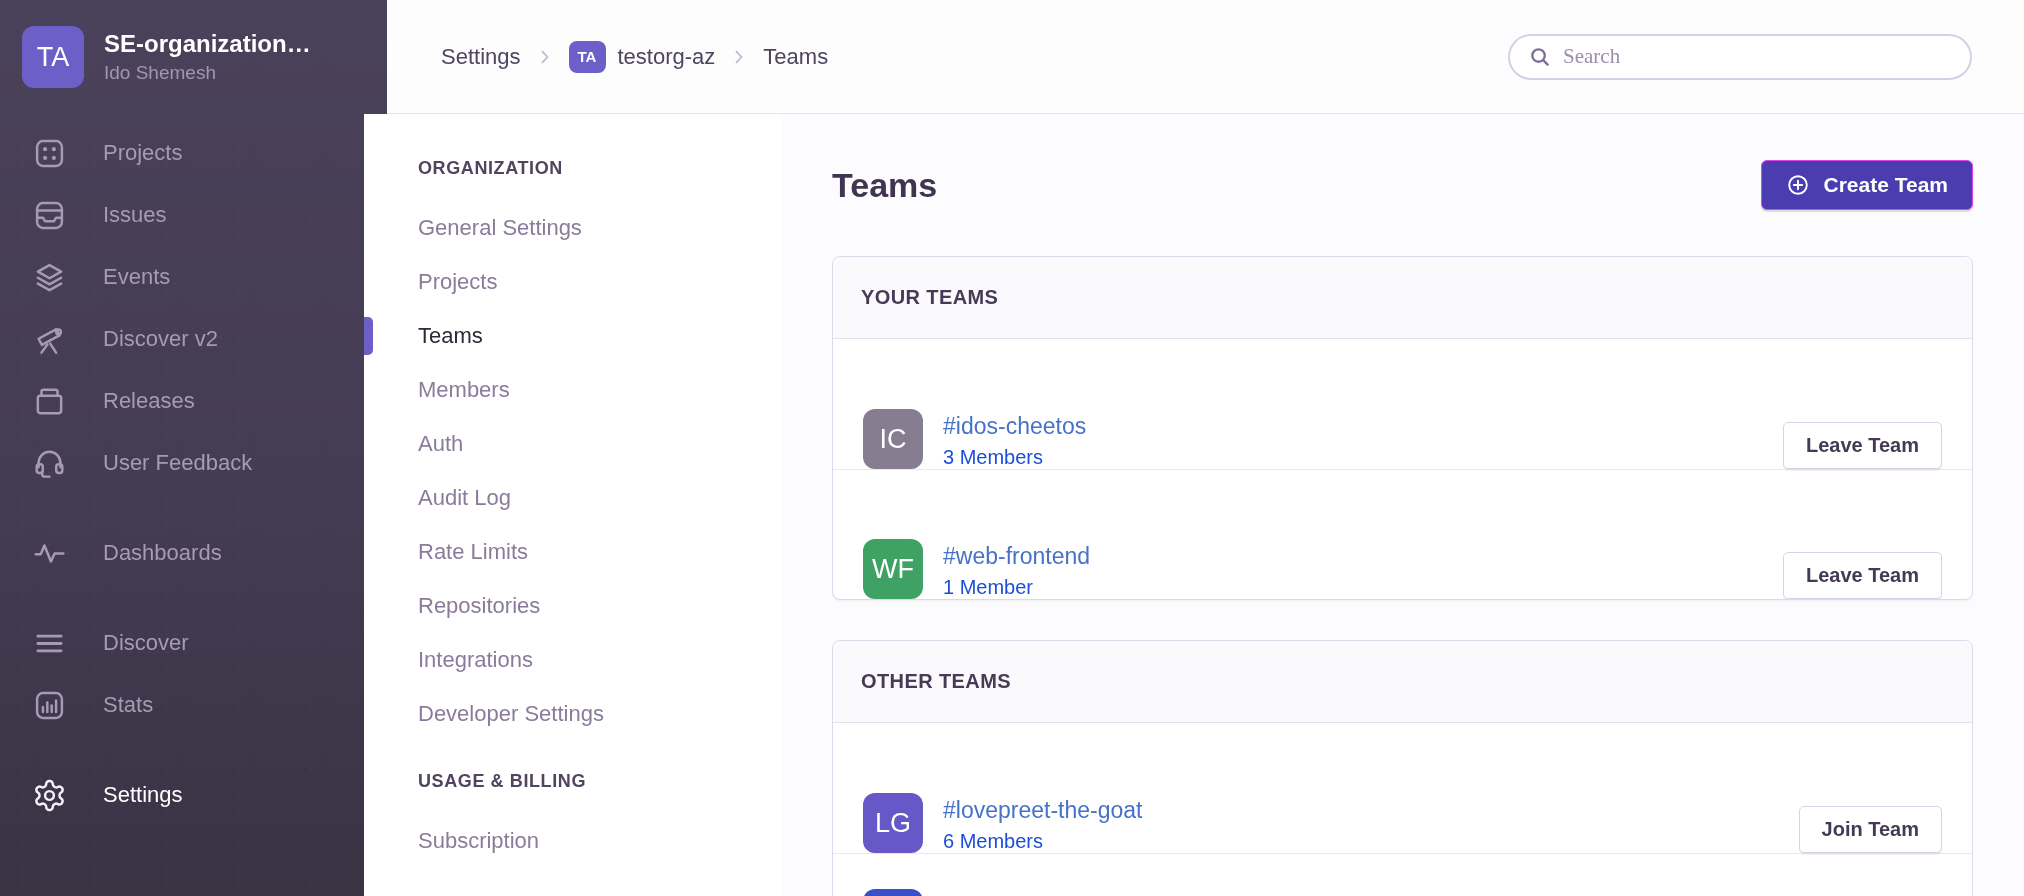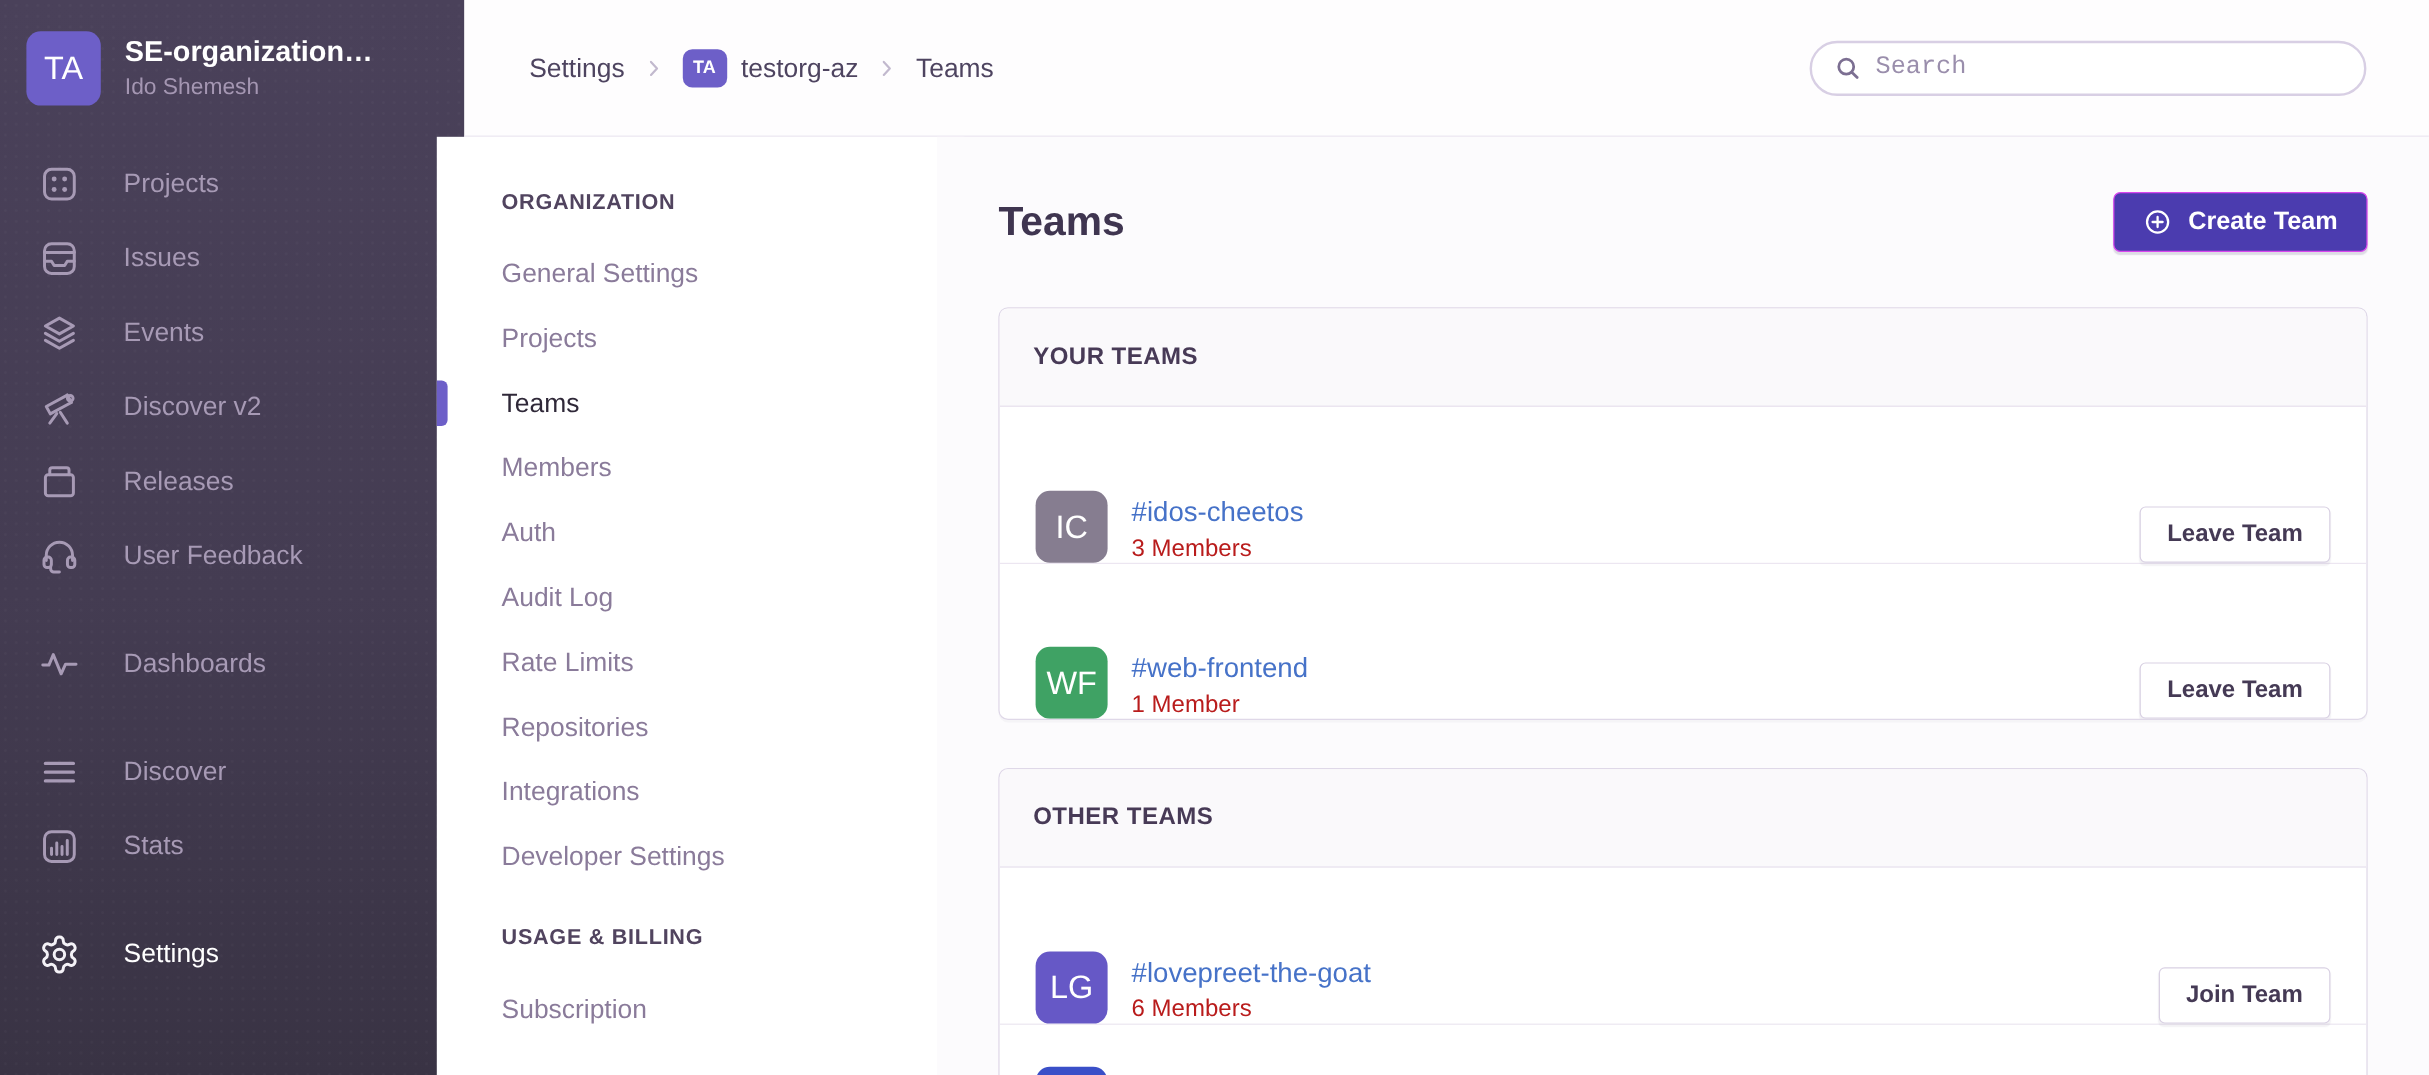--- a/index.html
+++ b/index.html
@@ -33,21 +33,21 @@
   .crumbs { display:flex; align-items:center; gap:14px; font-size:22px; color:#4e4460; }
   .crumb { cursor:pointer; }
   .crumb-chevron svg { width:20px; height:20px; color:#c2b9ce; display:block; }
   .crumb-badge { width:37px; height:32px; border-radius:8px; background:#6d5fc8; color:#fff;
     font-size:15px; font-weight:700; display:flex; align-items:center; justify-content:center; }
   .crumb-org { display:flex; align-items:center; gap:12px; }
   .searchbox { margin-left:auto; width:464px; height:46px; border:2px solid #d8cfe4; border-radius:24px;
     display:flex; align-items:center; padding:0 18px; background:#fff; }
   .searchbox svg { width:23px; height:23px; color:#7c6f92; flex:0 0 auto; }
   .searchbox input { border:none; outline:none; flex:1; margin-left:12px; font-size:21px; color:#c2410c;
-    font-family:Liberation Mono, monospace; background:transparent; }
+    font-family:Liberation Serif, serif; background:transparent; }
   .searchbox input::placeholder { color:#9a8eac; }
 
   
   .settings-nav { position:absolute; left:364px; top:114px; width:440px; bottom:0; background:#fff;
     border-right:1px solid #e7e1ed; padding:44px 0 0 54px; }
   .sn-header { font-size:18px; font-weight:700; letter-spacing:.6px; color:#51445f; }
   .sn-list { list-style:none; margin-top:22px; margin-bottom:30px; }
   .sn-list li { height:54px; line-height:54px; font-size:22px; color:#8a7b9a; cursor:pointer; position:relative; }
   .sn-list li.active { color:#2f2838; }
   .sn-list li.active::before { content:""; position:absolute; left:-54px; top:50%; transform:translateY(-50%);
@@ -66,21 +66,21 @@
   .panel { background:#fff; border:1px solid #dfd8e8; border-radius:8px; box-shadow:0 2px 0 rgba(80,70,110,.04);
     margin-bottom:40px; overflow:hidden; }
   .panel-header { background:#faf9fb; border-bottom:1px solid #e6e0ed; padding:0 28px; height:82px;
     display:flex; align-items:center; font-size:20px; font-weight:700; letter-spacing:.4px; color:#473a56; }
   .team-row { display:flex; align-items:flex-end; height:130px; padding:0 30px; }
   .team-row + .team-row { border-top:1px solid #ece6f1; }
   .team-avatar { width:60px; height:60px; border-radius:12px; color:#fff; font-size:27px;
     display:flex; align-items:center; justify-content:center; flex:0 0 auto; }
   .team-info { margin-left:20px; }
   .team-link { font-size:23px; color:#4672c8; text-decoration:none; cursor:pointer; display:block; }
-  .team-members { font-size:20px; color:#b91c1c; margin-top:6px; }
+  .team-members { font-size:20px; color:#1d4ed8; margin-top:6px; }
   .row-btn { margin-left:auto; background:#fff; border:1px solid #d9d1e3; border-radius:5px;
     padding:11px 22px; font-size:20px; font-weight:700; color:#453a55; font-family:inherit; cursor:pointer;
     box-shadow:0 2px 1px rgba(80,70,110,.07); }
   .team-row.partial { height:auto; padding-top:35px; }
 </style>
 </head>
 <body>
 
 <div class="sidebar">
   <div class="org-header">

